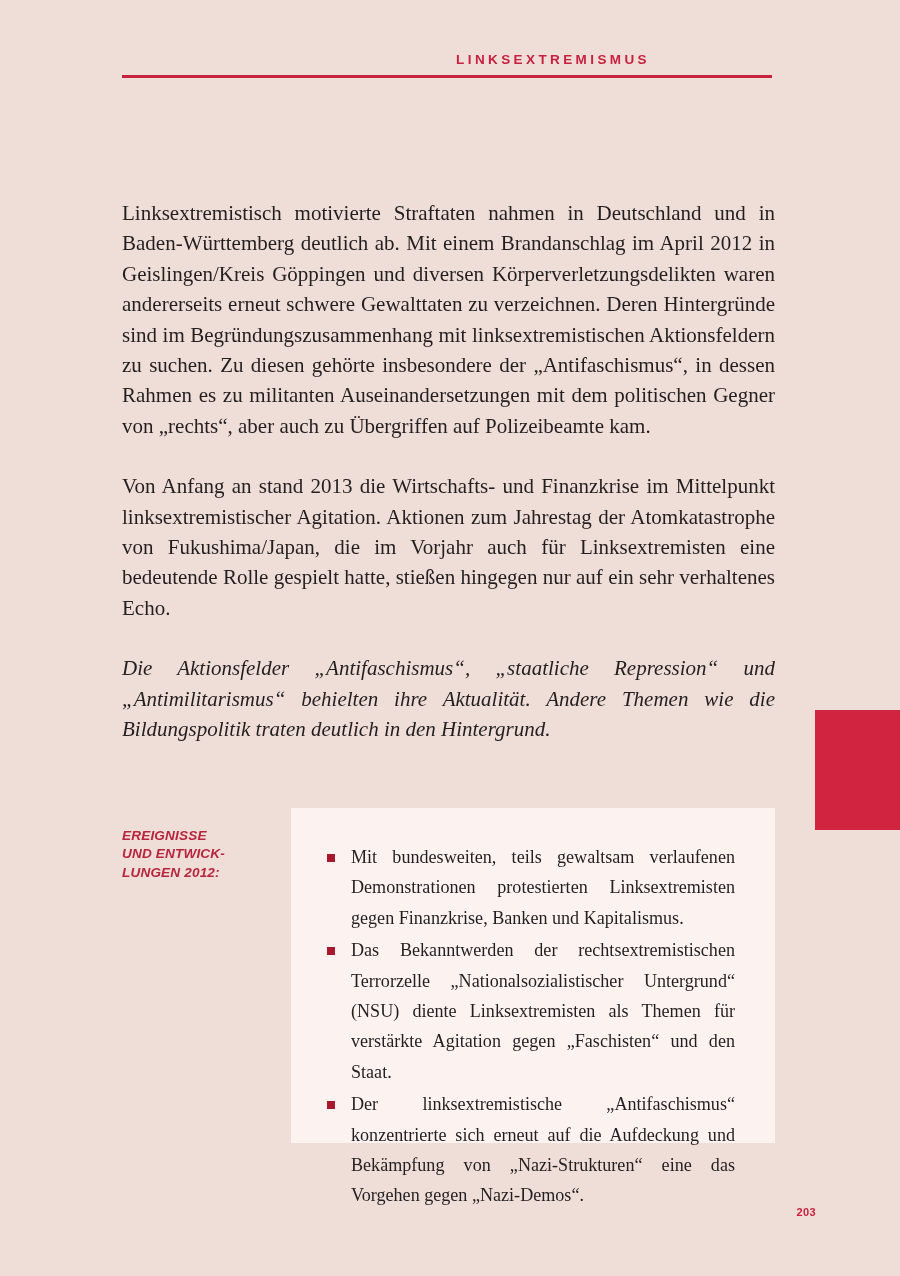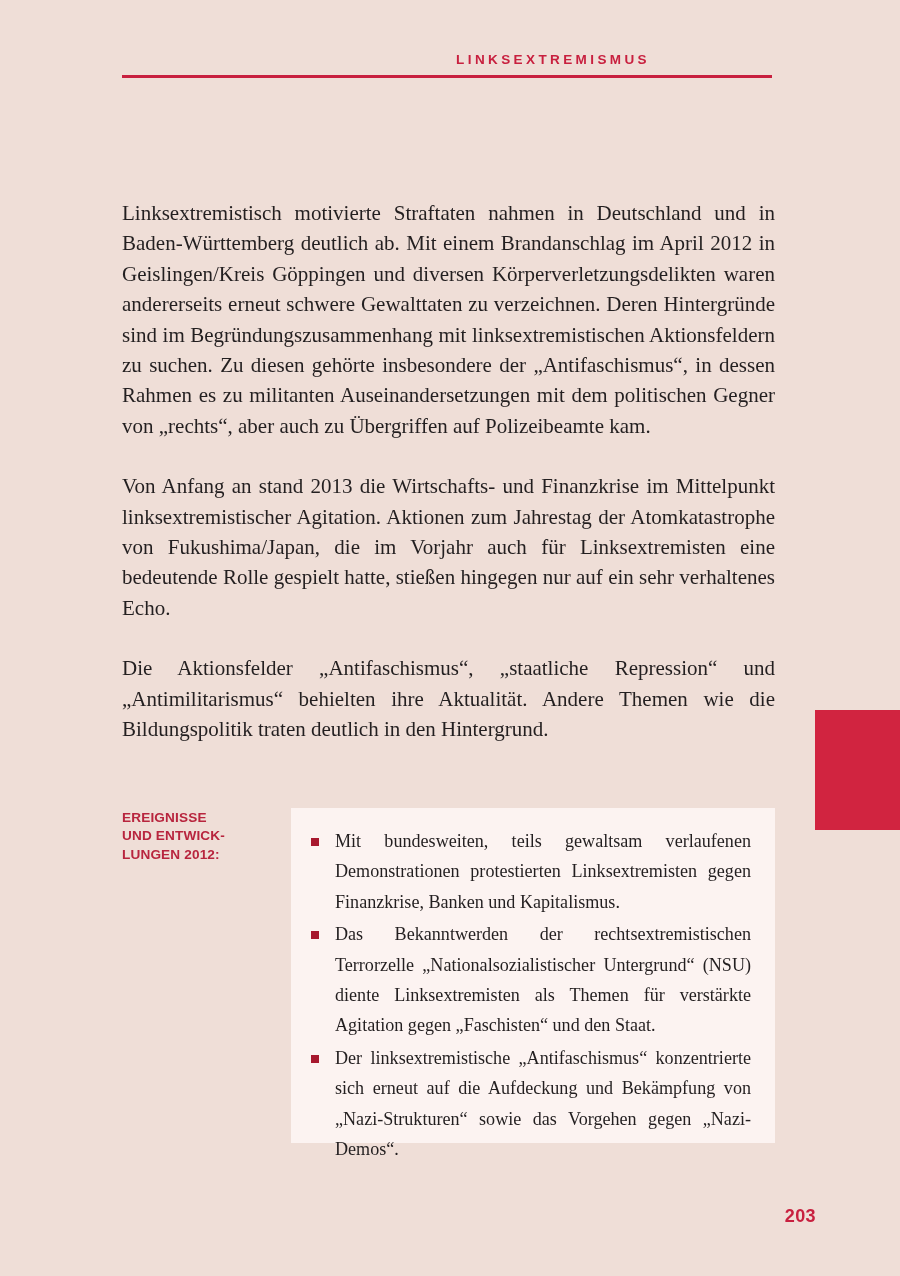--- a/index.html
+++ b/index.html
@@ -61,20 +61,21 @@
     font-family: "Liberation Serif", serif;
     font-size: 21px;
     line-height: 30.4px;
     color: #231f20;
     text-align: justify;
     text-justify: inter-word;
     hyphens: manual;
   }
   p.body-par:last-child {
     margin-bottom: 14px;
+    font-style: italic;
   }
 
   
   .edge-tab {
     position: absolute;
     left: 815px;
     top: 710px;
     width: 85px;
     height: 120px;
     background: #D12440;
@@ -84,48 +85,49 @@
   .events-zone {
     position: absolute;
     left: 0;
     top: 808px;
     width: 900px;
     height: 340px;
   }
   .events-label {
     position: absolute;
     left: 122px;
-    top: 1px;
+    top: 19px;
     width: 160px;
     font-family: "Liberation Sans", sans-serif;
     font-weight: bold;
     font-size: 13.6px;
     line-height: 18.4px;
     color: #B8253E;
     letter-spacing: 0.15px;
     text-transform: uppercase;
+    font-style: italic;
   }
   .events-label .lbl-line {
     display: block;
     white-space: nowrap;
   }
 
   .events-box {
     position: absolute;
     left: 291px;
     top: 0px;
     width: 484px;
     height: 335px;
     background: #FCF3F1;
     box-sizing: border-box;
     padding: 18px 24px 18px 18px;
   }
   ul.events-list {
     list-style: none;
-    margin: 0;
+    margin: 16px;
     padding: 0;
   }
   ul.events-list > li {
     position: relative;
     padding-left: 26px;
     margin: 0 0 2px 0;
     font-family: "Liberation Serif", serif;
     font-size: 18.1px;
     line-height: 30.4px;
     color: #231f20;
@@ -144,21 +146,21 @@
     background: #A7182E;
   }
 
   
   .folio {
     position: absolute;
     right: 84px;
     top: 1206px;
     font-family: "Liberation Sans", sans-serif;
     font-weight: bold;
-    font-size: 18px;
+    font-size: 11px;
     color: #C8203F;
     letter-spacing: 0.4px;
   }
 </style>
 </head>
 <body>
 
 <div class="page">
 
   <div class="header-zone">
@@ -187,21 +189,21 @@
         <li>
           <span class="bullet-square"></span>
           <span>Mit bundesweiten, teils gewaltsam verlaufenen Demonstrationen protestierten Linksextremisten gegen Finanzkrise, Banken und Kapitalismus.</span>
         </li>
         <li>
           <span class="bullet-square"></span>
           <span>Das Bekanntwerden der rechtsextremistischen Terrorzelle „Nationalsozialistischer Untergrund“ (NSU) diente Linksextremisten als Themen für verstärkte Agitation gegen „Faschisten“ und den Staat.</span>
         </li>
         <li>
           <span class="bullet-square"></span>
-          <span>Der linksextremistische „Antifaschismus“ konzentrierte sich erneut auf die Aufdeckung und Bekämpfung von „Nazi-Strukturen“ sowie das Vorgehen gegen „Nazi-Demos“.</span>
+          <span>Der linksextremistische „Antifaschismus“ konzentrierte sich erneut auf die Aufdeckung und Bekämpfung von „Nazi-Strukturen“ eine das Vorgehen gegen „Nazi-Demos“.</span>
         </li>
       </ul>
     </div>
 
   </div>
 
   <div class="folio">203</div>
 
 </div>
 

